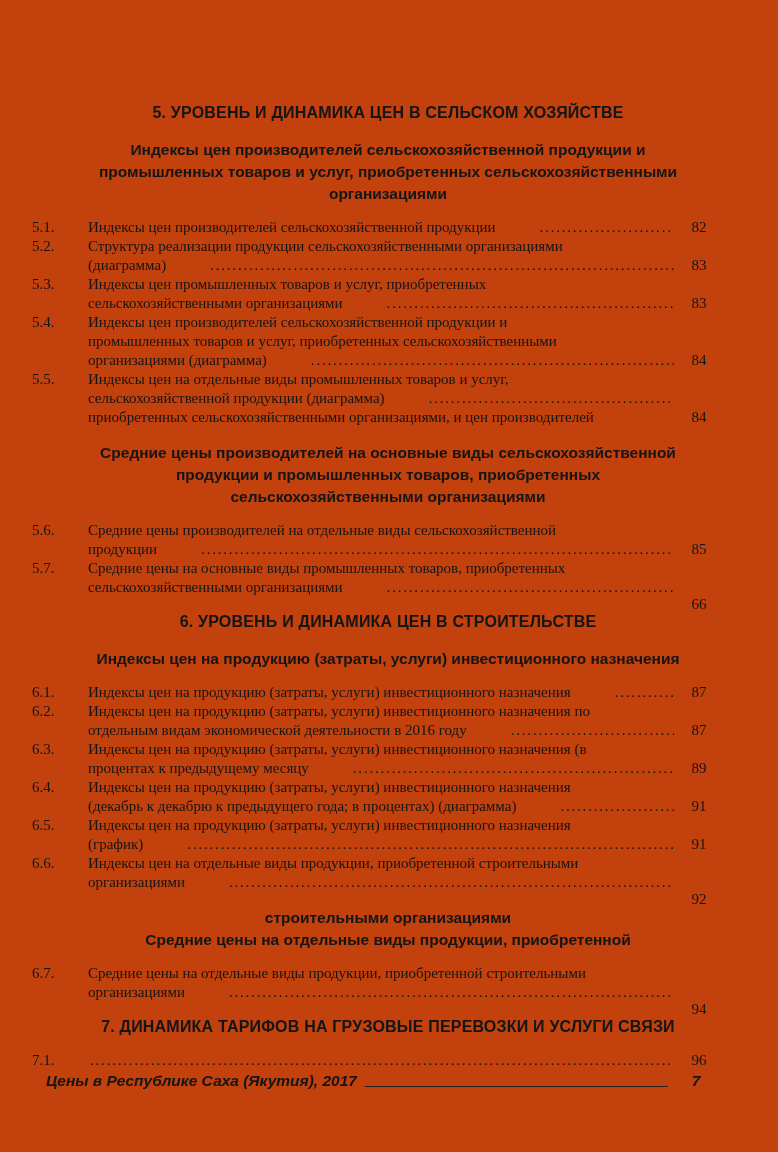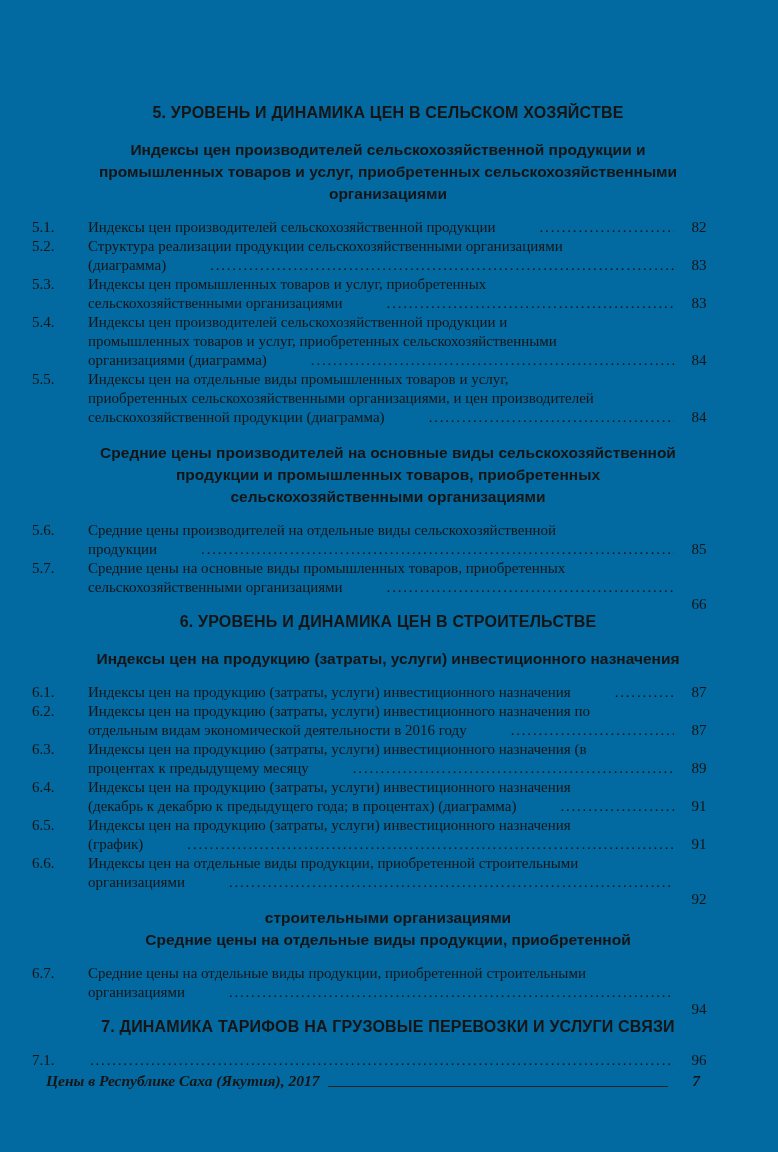--- a/index.html
+++ b/index.html
@@ -5,21 +5,21 @@
   html, body {
     margin: 0;
     padding: 0;
     background: #ffffff;
   }
   .page {
     position: relative;
     width: 778px;
     height: 1152px;
     margin: 0 auto;
-    background: #0369a1;
+    background: #c2410c;
     box-sizing: border-box;
     padding: 102px 54px 1px 32px;
     font-family: "Liberation Sans", sans-serif;
     color: #151515;
     overflow: hidden;
   }
   
   .block-h1 {
     font-weight: bold;
     font-size: 16px;
@@ -74,21 +74,21 @@
     font-size: 15px;
     line-height: 19px;
   }
   .entry.drop .pg { transform: translateY(17px); }
   
   .footer {
     display: flex;
     align-items: baseline;
     margin-left: 14px;
     margin-top: 2px;
-    font-family: Liberation Serif, serif;
+    font-family: Liberation Sans, sans-serif;
     font-weight: bold;
     font-style: italic;
     font-size: 15.5px;
     color: #151515;
   }
   .frule {
     flex: 1 1 auto;
     align-self: flex-end;
     height: 0;
     border-bottom: 1.7px solid #222222;
@@ -154,25 +154,25 @@
               <span class="t">организациями (диаграмма)</span>
               <span class="dots"></span>
             </div>
           </div>
           <div class="pg">84</div>
         </div>
         <div class="entry">
           <div class="num">5.5.</div>
           <div class="lines">
             <div class="eline">Индексы цен на отдельные виды промышленных товаров и услуг,</div>
+            <div class="eline withdots">
+              <span class="t">сельскохозяйственной продукции (диаграмма)</span>
+              <span class="dots"></span>
+            </div>
             <div class="eline">приобретенных сельскохозяйственными организациями, и цен производителей</div>
-            <div class="eline withdots">
-              <span class="t">сельскохозяйственной продукции (диаграмма)</span>
-              <span class="dots"></span>
-            </div>
           </div>
           <div class="pg">84</div>
         </div>
       </div>
       <div class="block-h2">
         <div class="hline">Средние цены производителей на основные виды сельскохозяйственной</div>
         <div class="hline">продукции и промышленных товаров, приобретенных</div>
         <div class="hline">сельскохозяйственными организациями</div>
       </div>
       <div class="block-entries">

